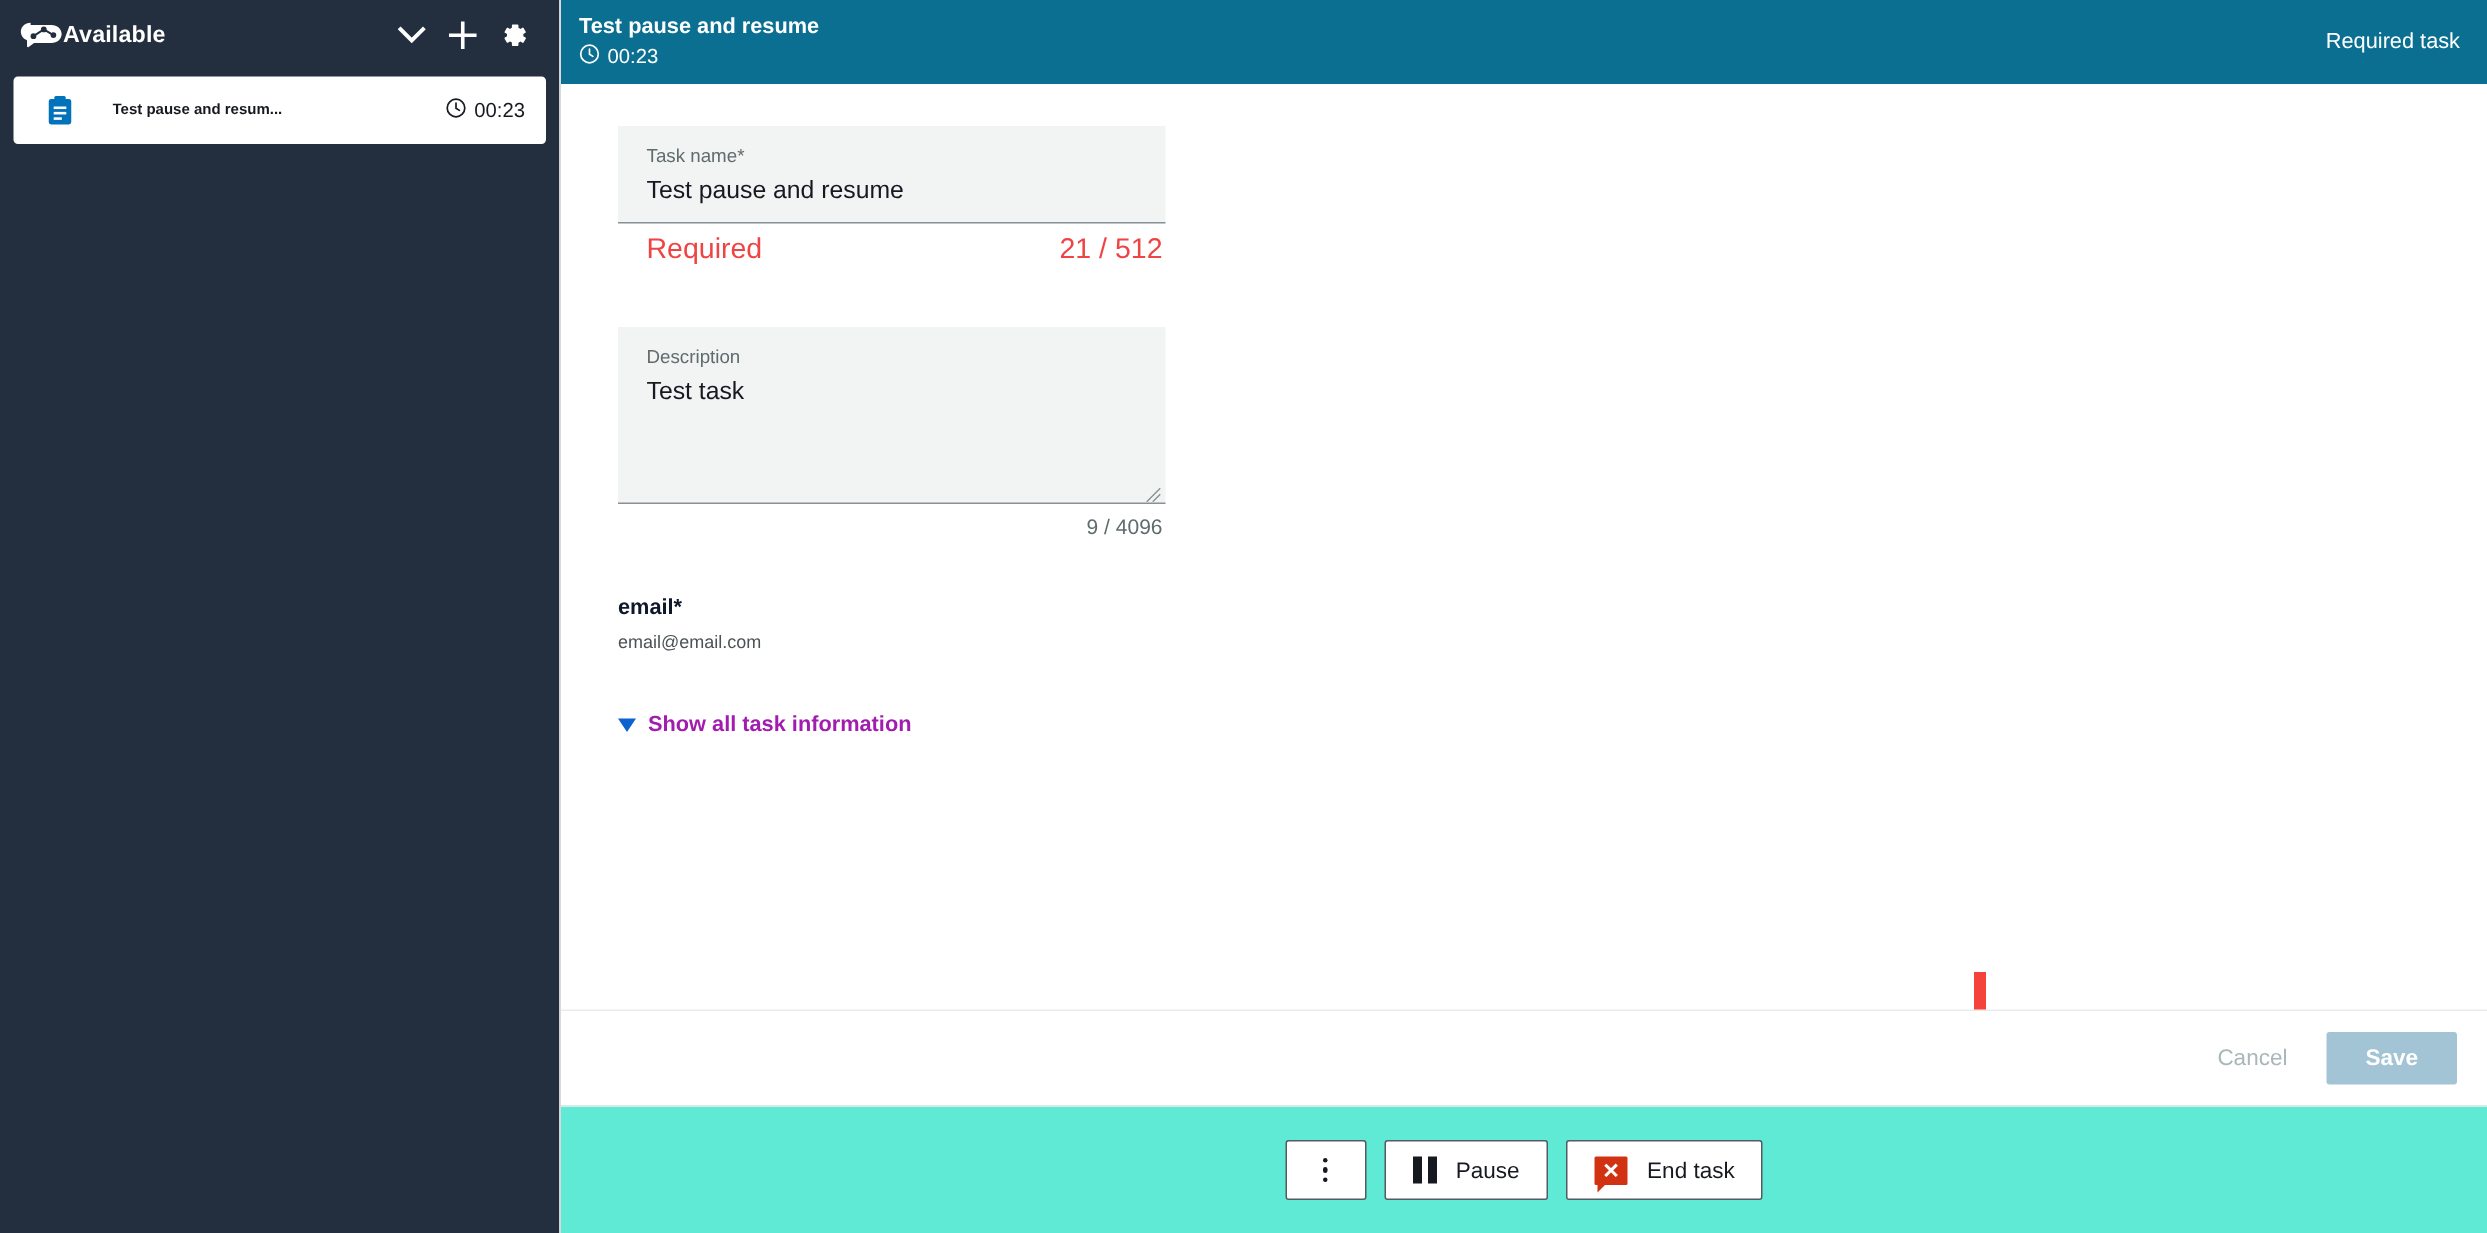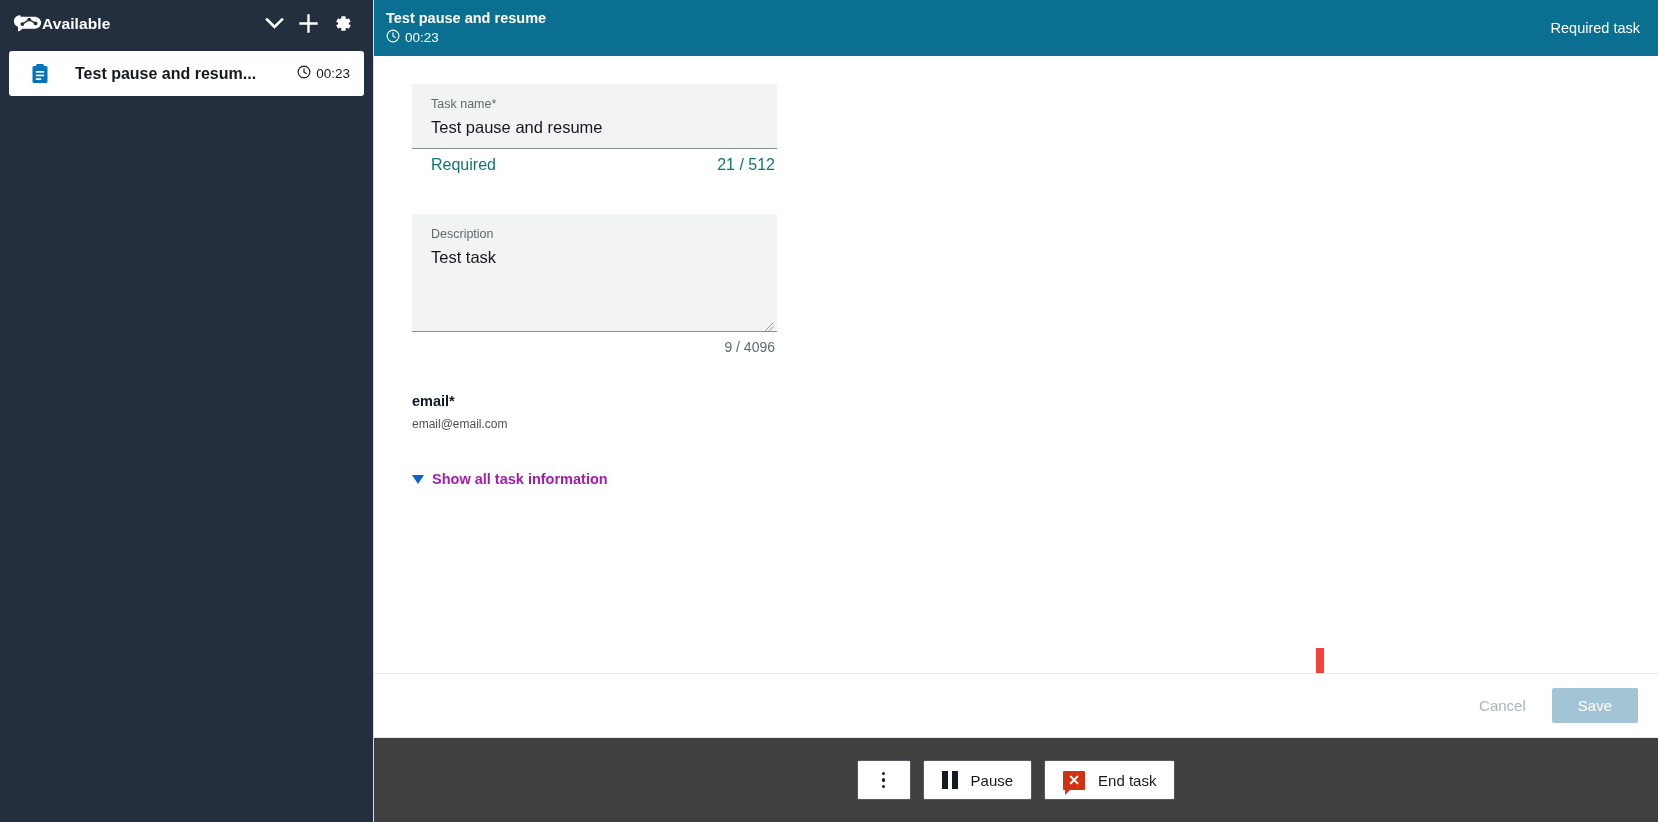--- a/index.html
+++ b/index.html
@@ -65,21 +65,21 @@
     border-radius: 3px;
     height: 45px;
     display: flex;
     align-items: center;
     padding: 0 14px 0 22px;
     cursor: pointer;
   }
   .contact-icon { flex: 0 0 22px; display:flex; align-items:center; }
   .contact-name {
     margin-left: 22px;
-    font-size: 16px;
+    font-size: 10px;
     font-weight: bold;
     color: #16191f;
     white-space: nowrap;
     overflow: hidden;
   }
   .contact-timer {
     margin-left: auto;
     display: flex;
     align-items: center;
     gap: 5px;
@@ -134,22 +134,22 @@
   }
   .filled-field .fvalue {
     font-size: 16.5px;
     color: #16191f;
     line-height: 21px;
   }
   .field-helper {
     display: flex;
     justify-content: space-between;
     padding: 7px 2px 0 19px;
-    font-size: 16px;
-    color: #0f766e;
+    font-size: 19px;
+    color: #ef4444;
   }
   #description-box { height: 118px; position: relative; }
   #description-resize {
     position: absolute;
     right: 3px; bottom: 3px;
     width: 10px; height: 10px;
     pointer-events: none;
   }
   #description-counter {
     display: flex; justify-content: flex-end;
@@ -197,27 +197,27 @@
   }
   #save-button {
     font-size: 15px;
     color: #ffffff;
     background: #a3c4d4;
     border: none;
     border-radius: 2px;
     padding: 9px 26px;
     cursor: pointer;
     font-family: inherit;
-    font-weight: normal;
+    font-weight: bold;
   }
 
   
   #action-bar {
     flex: 0 0 85px;
-    background: #404040;
+    background: #5eead4;
     border-top: 1px solid #e4e6e6;
     display: flex;
     align-items: center;
     justify-content: center;
     gap: 12px;
   }
   .action-btn {
     height: 40px;
     background: #ffffff;
     border: 1px solid #545b64;

